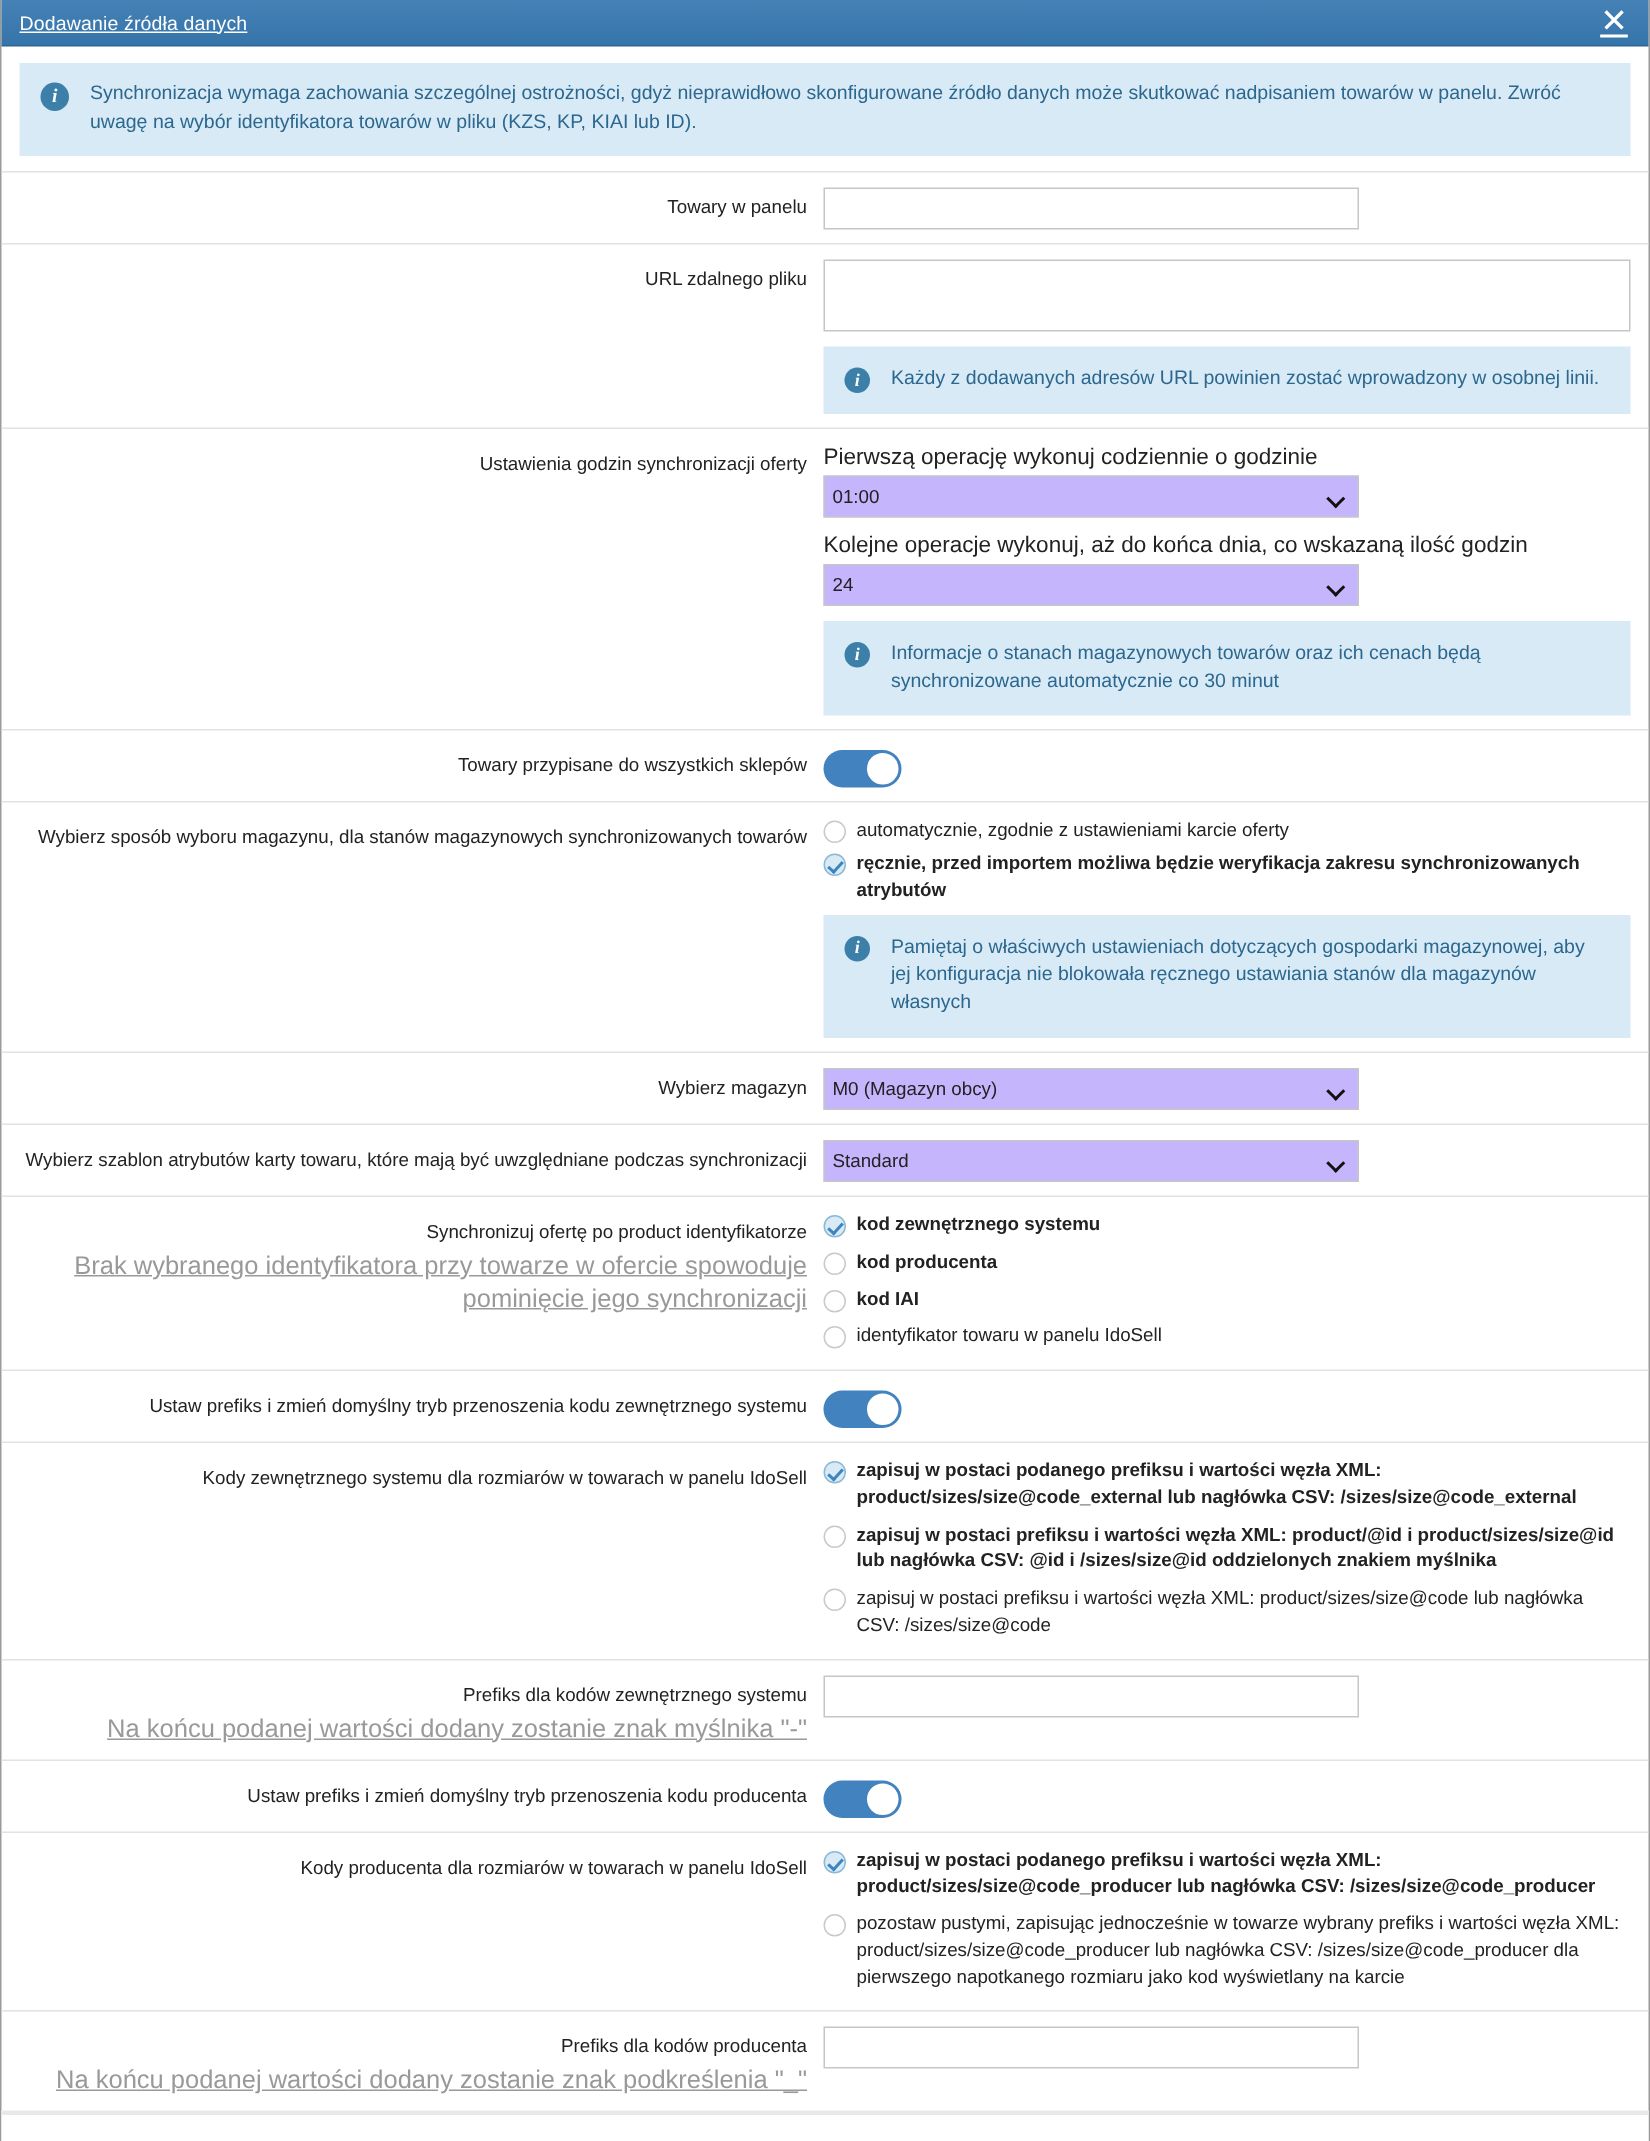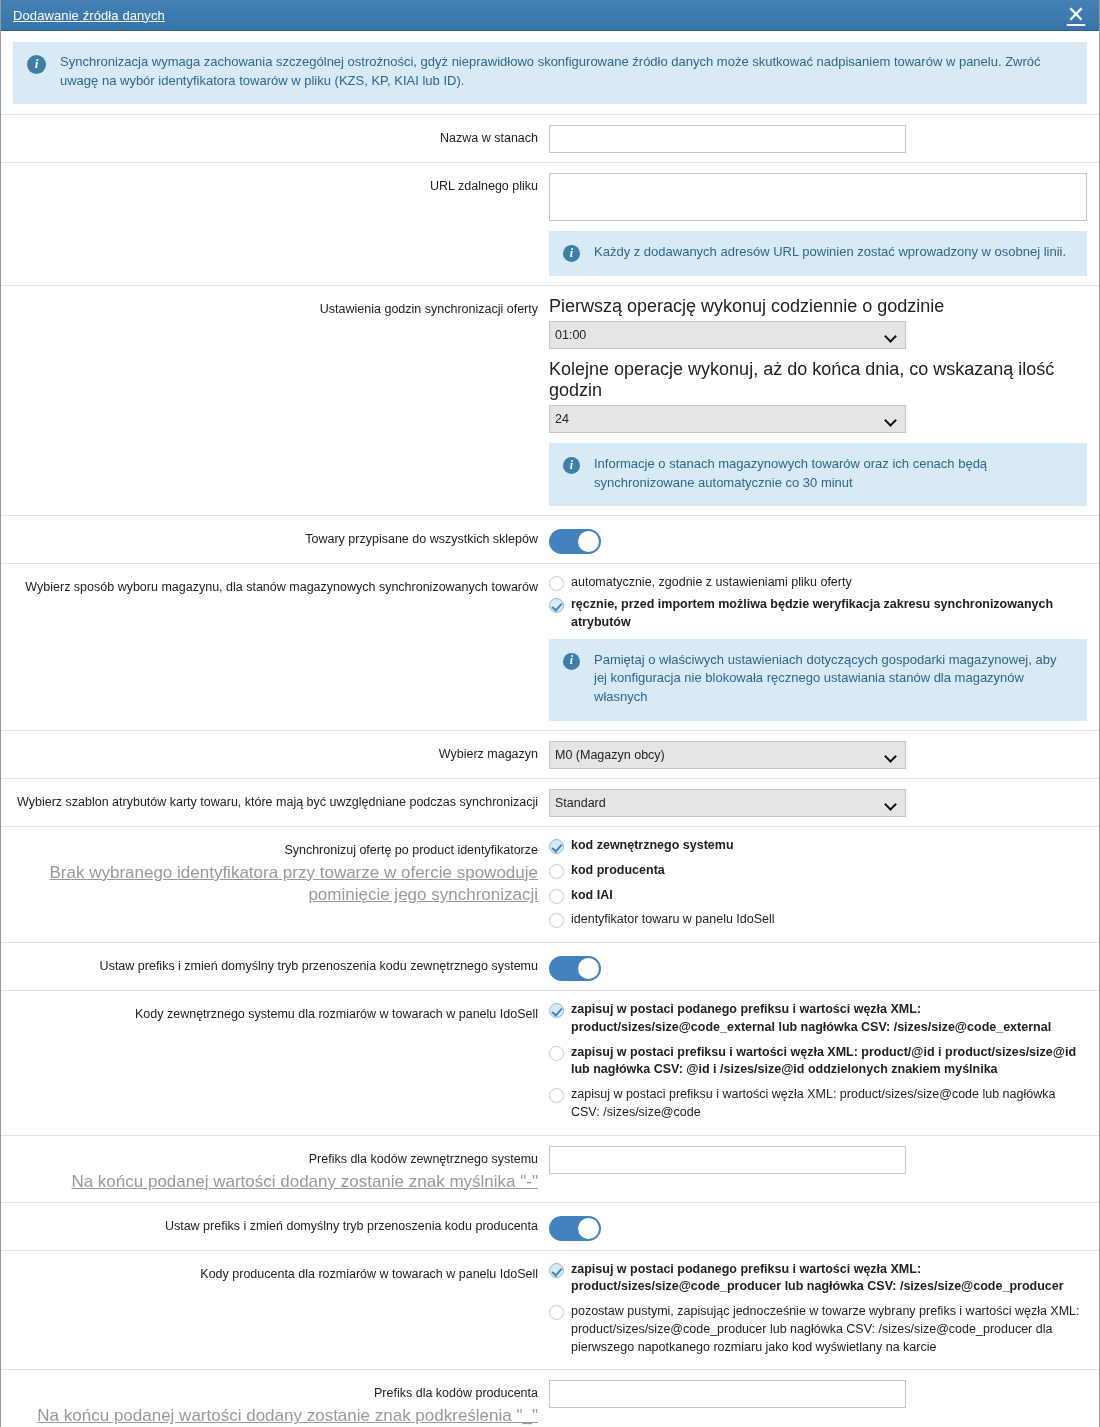--- a/index.html
+++ b/index.html
@@ -116,21 +116,21 @@
     background: #fff;
     resize: none;
     padding: 4px 6px;
     font-size: 12.5px;
     font-family: "Liberation Sans", sans-serif;
     display: block;
   }
   select.sel {
     height: 28px;
     border: 1px solid #c6c6c6;
-    background: #e5e5e5;
+    background: #c4b5fd;
     font-size: 12.5px;
     font-family: "Liberation Sans", sans-serif;
     color: #222;
     padding: 2px 24px 2px 5px;
     -webkit-appearance: none;
     -moz-appearance: none;
     appearance: none;
   }
   .selwrap { position: relative; display: inline-block; }
   .selwrap::after {
@@ -140,21 +140,21 @@
     width: 7px; height: 7px;
     border-right: 2px solid #111;
     border-bottom: 2px solid #111;
     transform: rotate(45deg);
     pointer-events: none;
   }
   .sel-w357 { width: 357px; }
 
   .stack-gap { margin-bottom: 10px; }
   .minilabel {
-    font-size: 18px;
+    font-size: 15px;
     color: #222;
     margin-bottom: 4px;
   }
 
   
   .toggle {
     width: 52px; height: 25px;
     border-radius: 13px;
     background: #4282be;
     position: relative;
@@ -227,21 +227,21 @@
   </div>
 
   <div class="content">
 
     <div class="alert">
       <span class="info-icon lg">i</span>
       <span class="atext">Synchronizacja wymaga zachowania szczególnej ostrożności, gdyż nieprawidłowo skonfigurowane źródło danych może skutkować nadpisaniem towarów w panelu. Zwróć uwagę na wybór identyfikatora towarów w pliku (KZS, KP, KIAI lub ID).</span>
     </div>
 
     <div class="row first">
-      <div class="lab">Nazwa w stanach</div>
+      <div class="lab">Towary w panelu</div>
       <div class="fld">
         <input class="txt" type="text" value="" style="">
       </div>
     </div>
 
     <div class="row">
       <div class="lab">URL zdalnego pliku</div>
       <div class="fld">
         <textarea class="ta stack-gap" style=""></textarea>
         <div class="alert inner">
@@ -279,21 +279,21 @@
         <span class="toggle"><span class="knob"></span></span>
       </div>
     </div>
 
     <div class="row">
       <div class="lab">Wybierz sposób wyboru magazynu, dla stanów magazynowych synchronizowanych towarów</div>
       <div class="fld">
         <div class="radiolist">
           <div class="radio-item">
             <span class="rb"></span>
-            <span class="rtext">automatycznie, zgodnie z ustawieniami pliku oferty</span>
+            <span class="rtext">automatycznie, zgodnie z ustawieniami karcie oferty</span>
           </div>
           <div class="radio-item tall">
             <span class="rb on"></span>
             <span class="rtext">ręcznie, przed importem możliwa będzie weryfikacja zakresu synchronizowanych atrybutów</span>
           </div>
         </div>
         <div class="alert inner">
           <span class="info-icon">i</span>
           <span class="atext">Pamiętaj o właściwych ustawieniach dotyczących gospodarki magazynowej, aby jej konfiguracja nie blokowała ręcznego ustawiania stanów dla magazynów własnych</span>
         </div>

